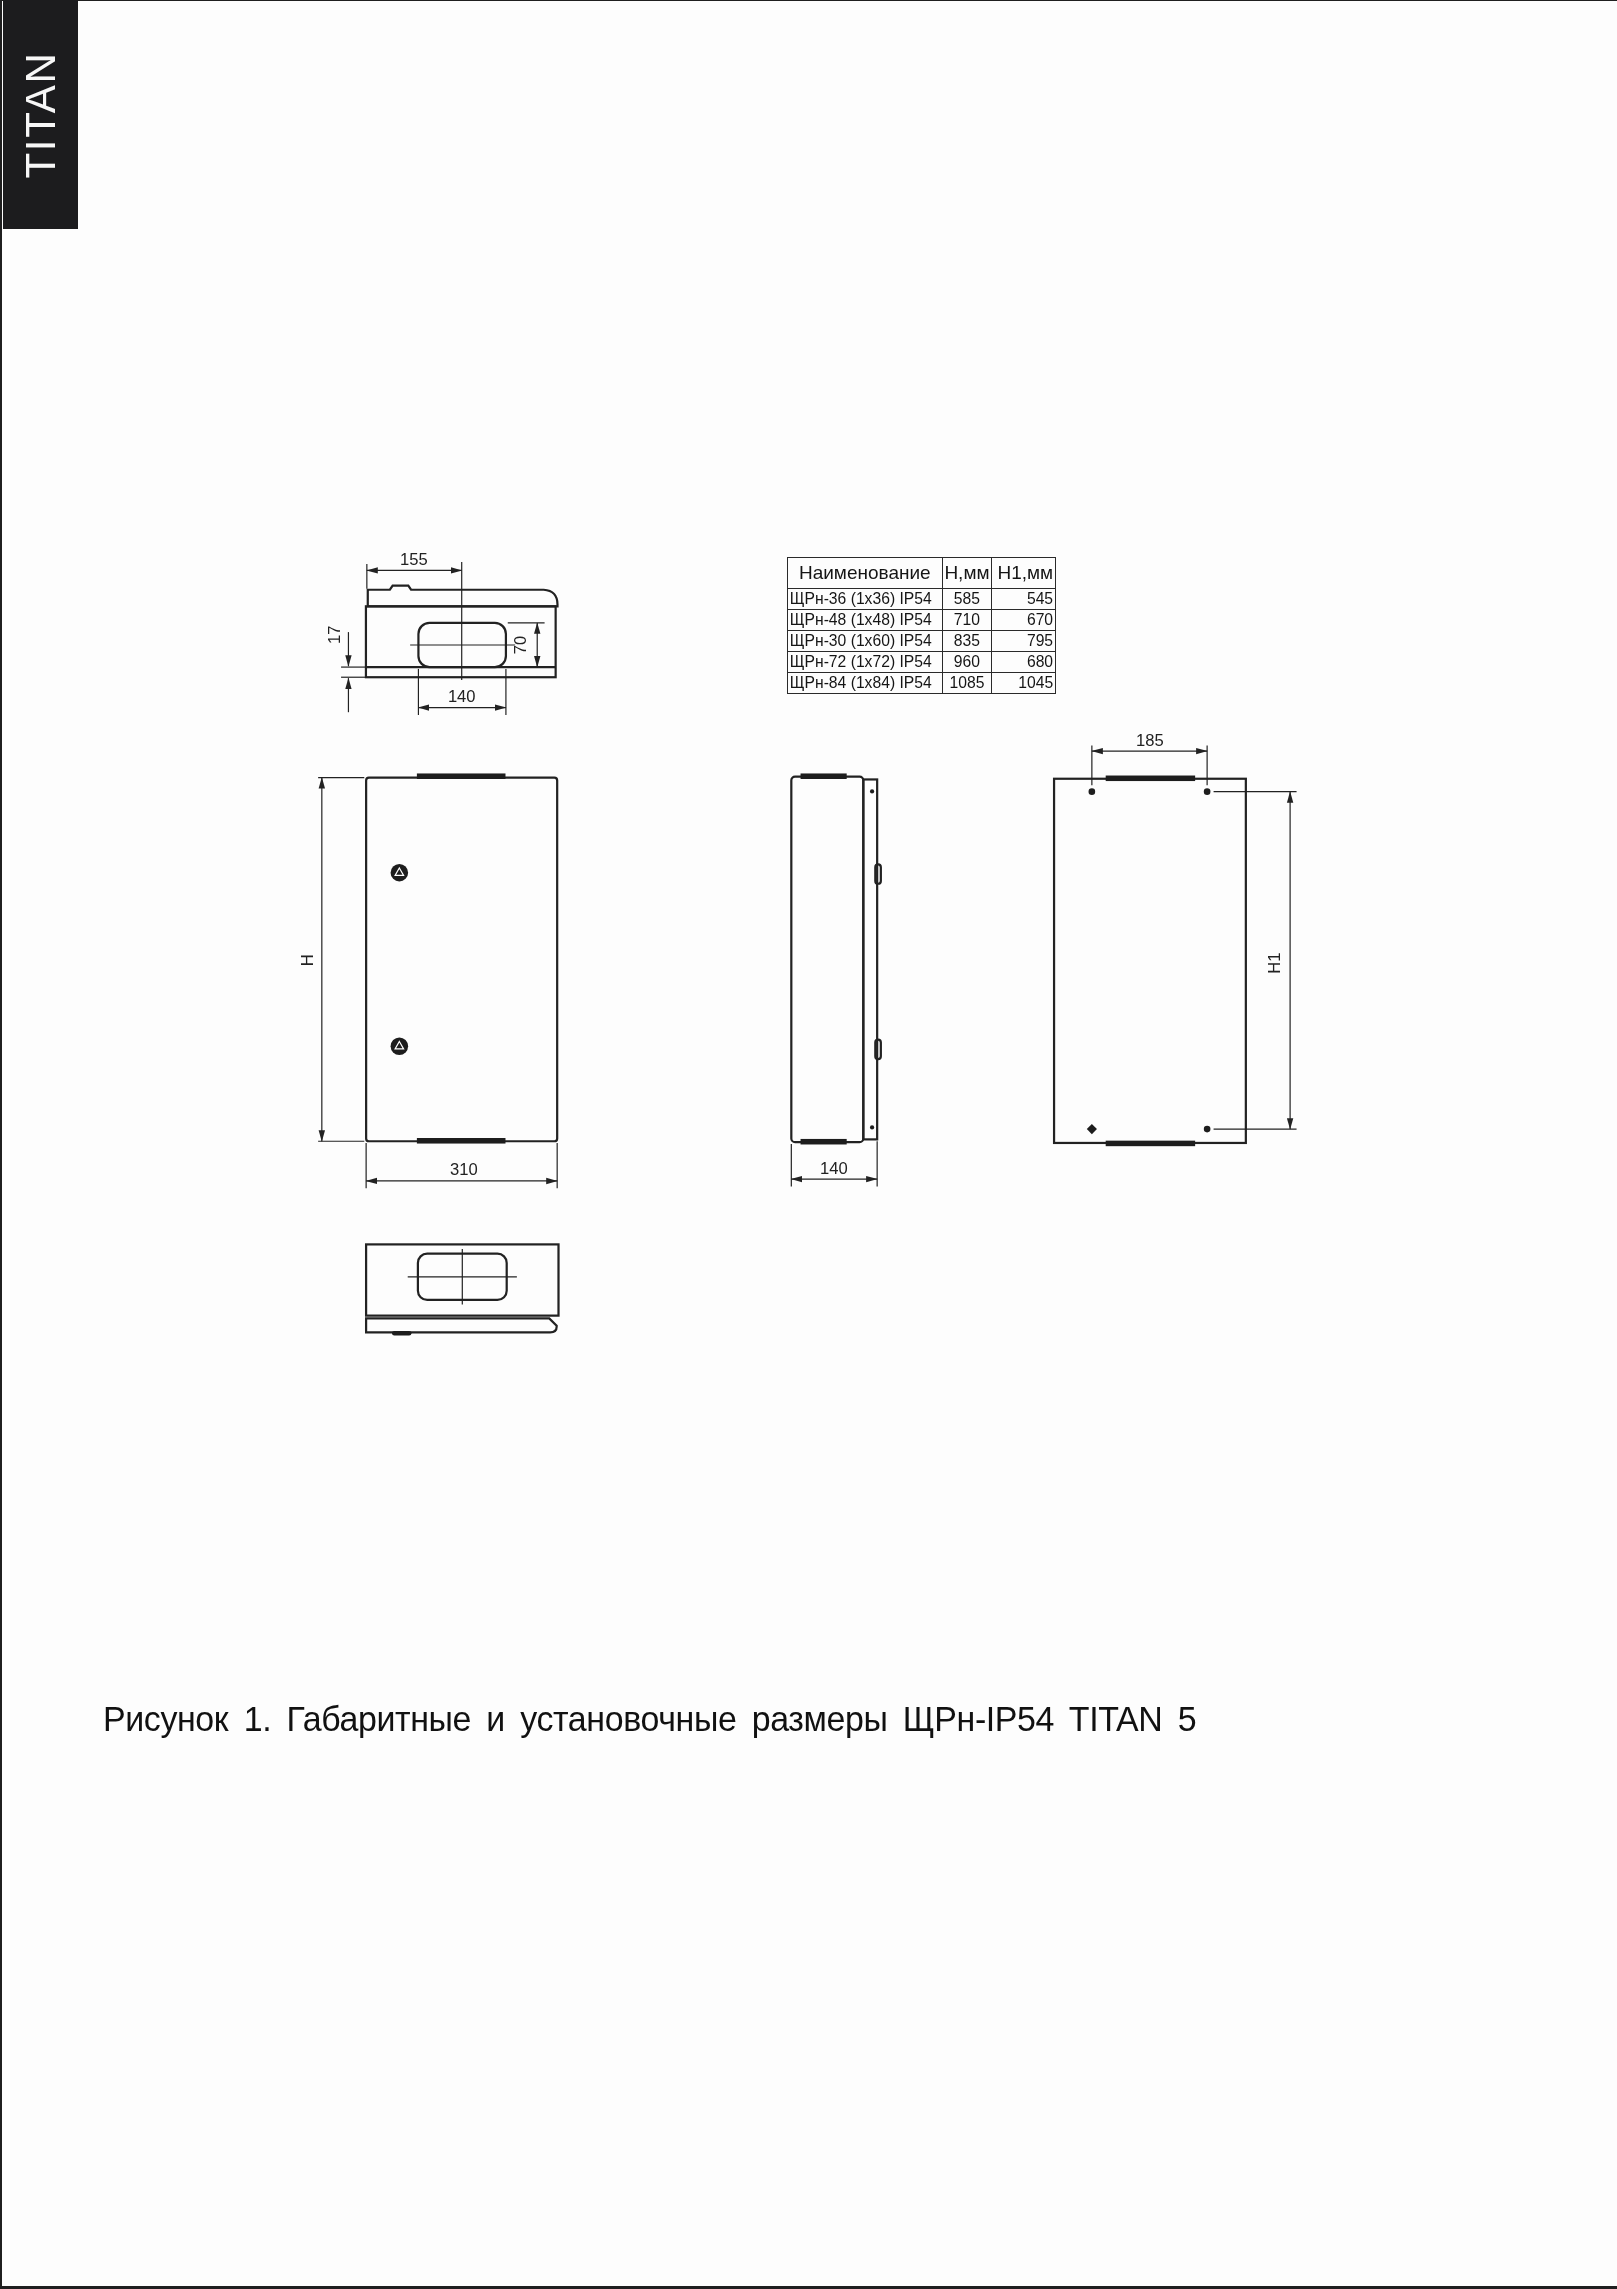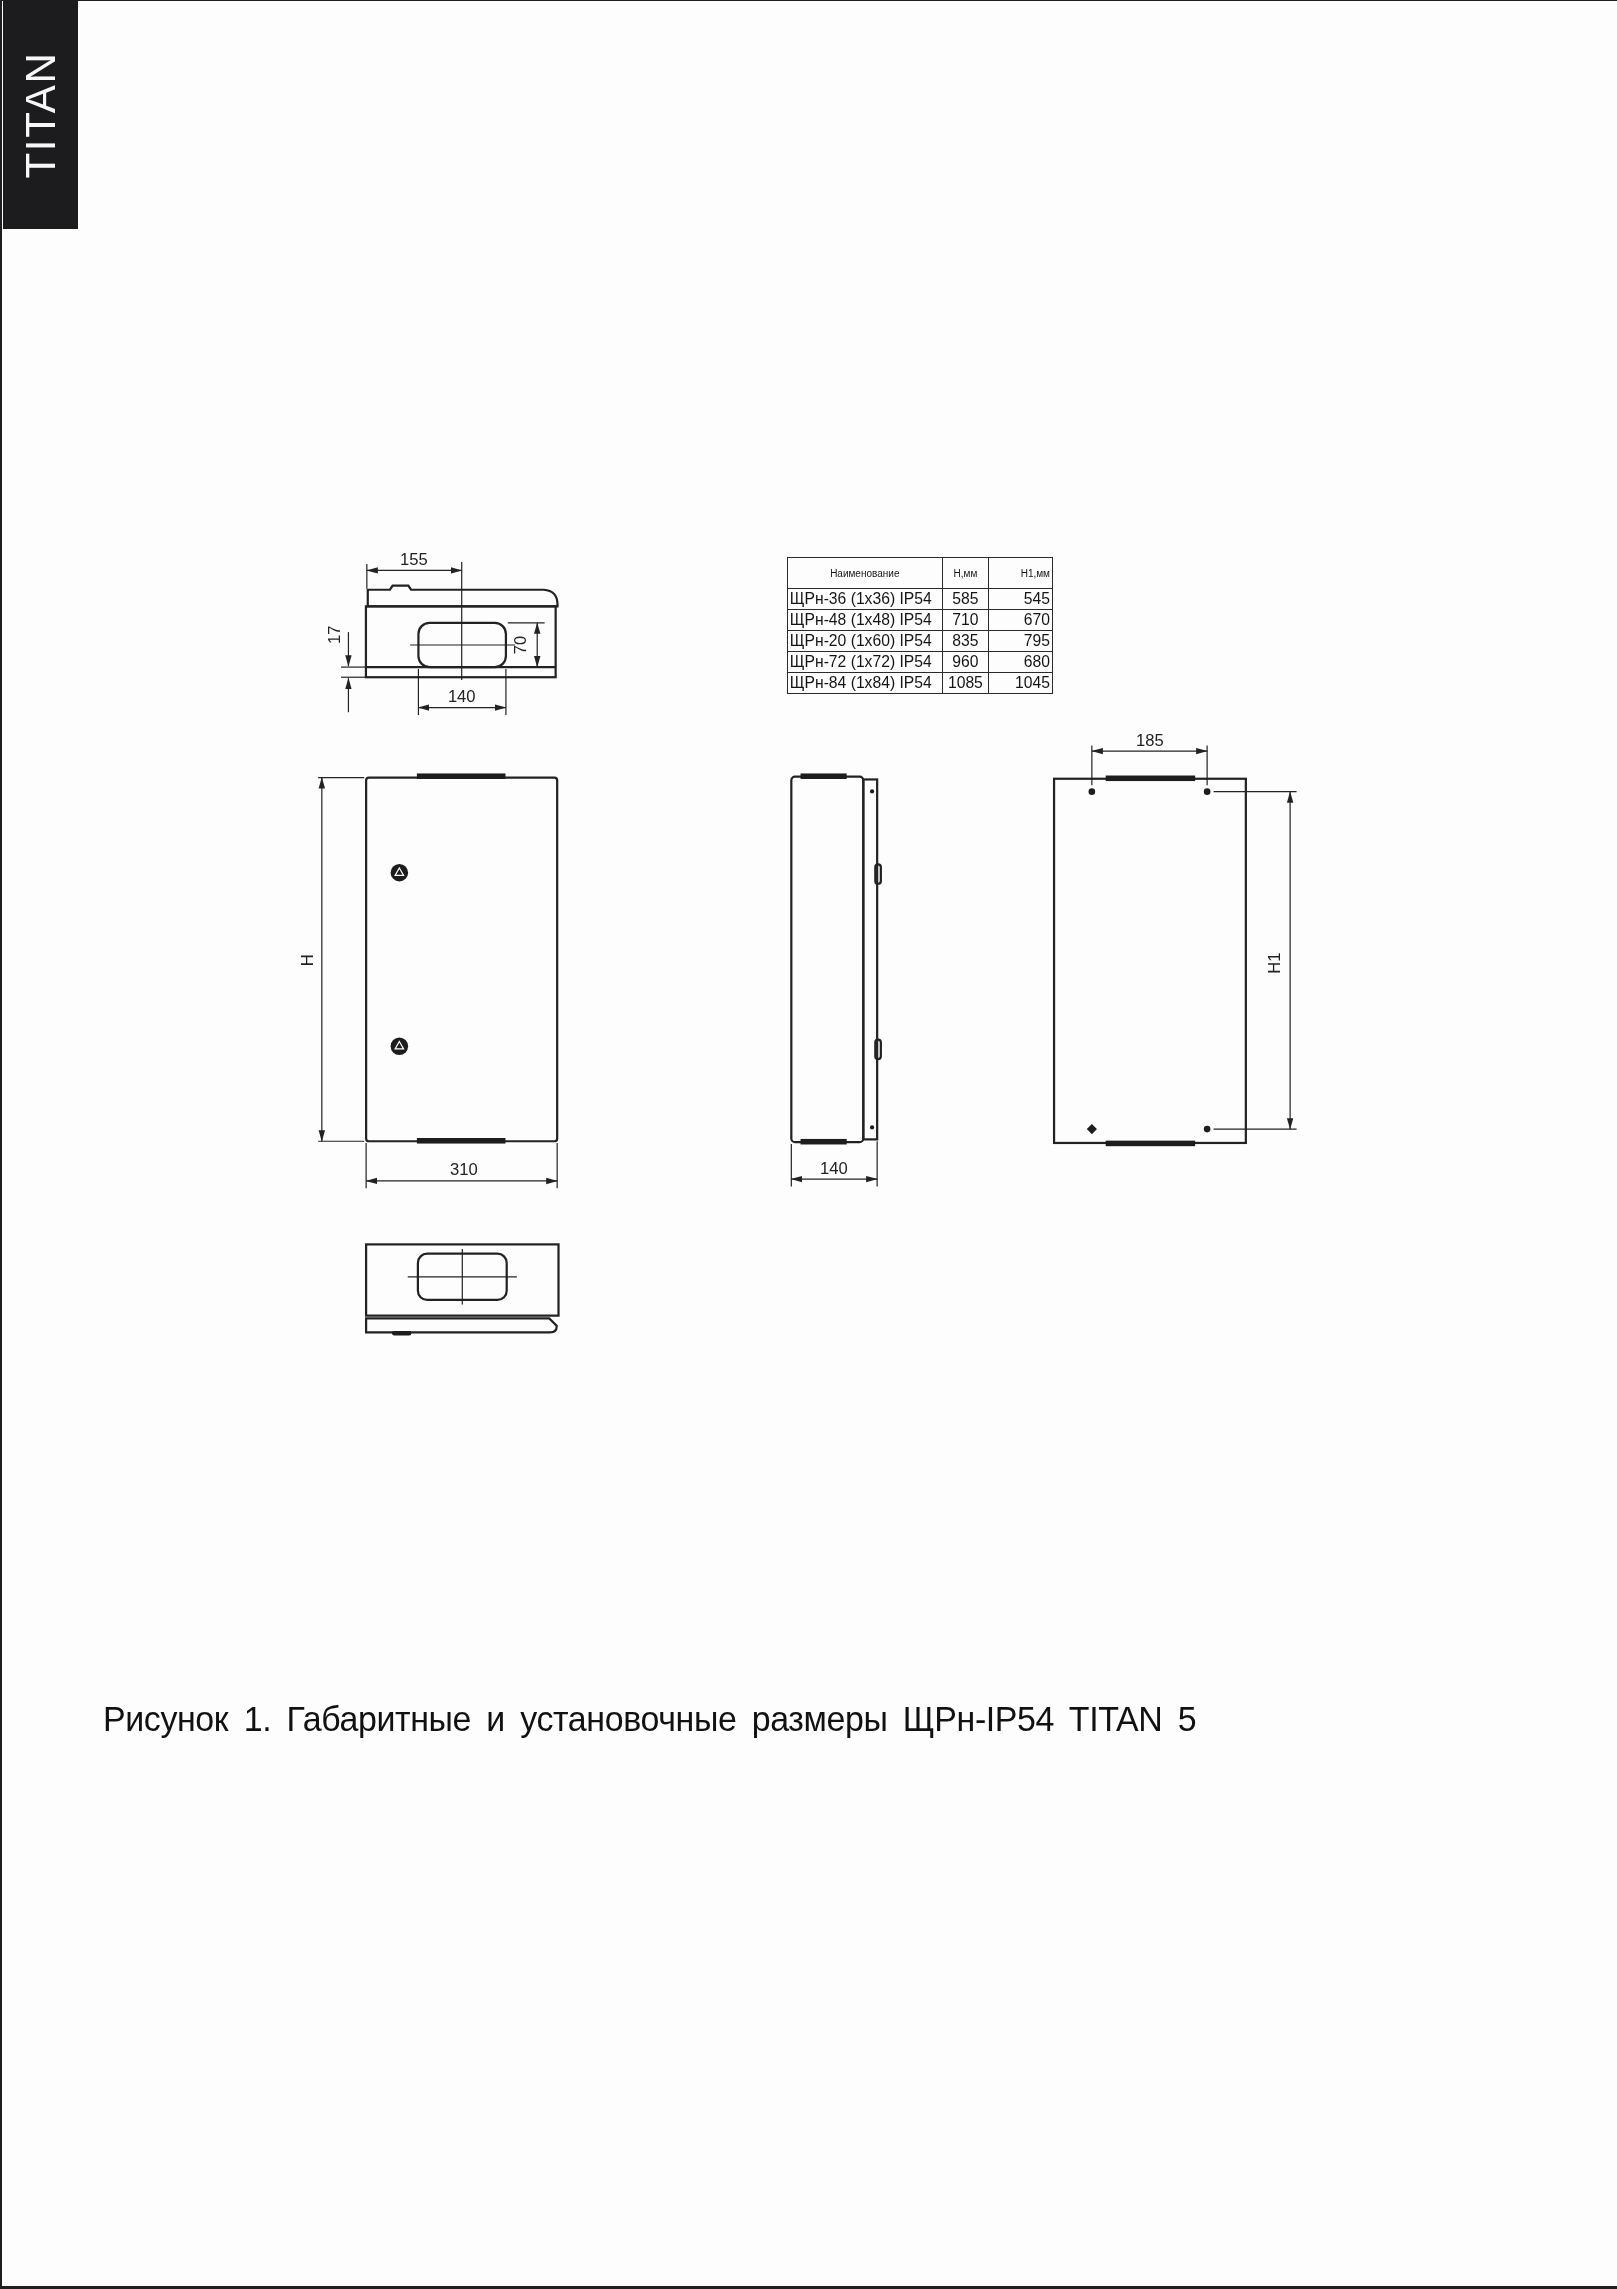--- a/index.html
+++ b/index.html
@@ -44,21 +44,21 @@
     font-size:15.7px;
     color:#151515;
     table-layout:fixed;
   }
   .size-table th,.size-table td{
     border:1.8px solid #2a2a2a;
     padding:0 1.8px;
     white-space:nowrap;
     font-weight:400;
   }
-  .size-table th{height:30px;text-align:center;font-size:10px;}
+  .size-table th{height:30px;text-align:center;font-size:19px;}
   .size-table td{height:20px;}
   .size-table td.name{text-align:left;width:150px;margin-top:20px;}
   .size-table td.num1,.size-table th.h1c{width:42px;text-align:center;}
   .size-table td.num2,.size-table th.h2c{width:59px;text-align:right;}
   .figure-caption{
     position:absolute;left:103px;top:1699px;
     font-size:35px;
     letter-spacing:-0.4px;
     word-spacing:6.5px;
     color:#111;
@@ -128,21 +128,21 @@
     <td class="name">ЩРн-36 (1x36) IP54</td>
     <td class="num1">585</td>
     <td class="num2">545</td>
   </tr>
   <tr>
     <td class="name">ЩРн-48 (1x48) IP54</td>
     <td class="num1">710</td>
     <td class="num2">670</td>
   </tr>
   <tr>
-    <td class="name">ЩРн-20 (1x60) IP54</td>
+    <td class="name">ЩРн-30 (1x60) IP54</td>
     <td class="num1">835</td>
     <td class="num2">795</td>
   </tr>
   <tr>
     <td class="name">ЩРн-72 (1x72) IP54</td>
     <td class="num1">960</td>
     <td class="num2">680</td>
   </tr>
   <tr>
     <td class="name">ЩРн-84 (1x84) IP54</td>

